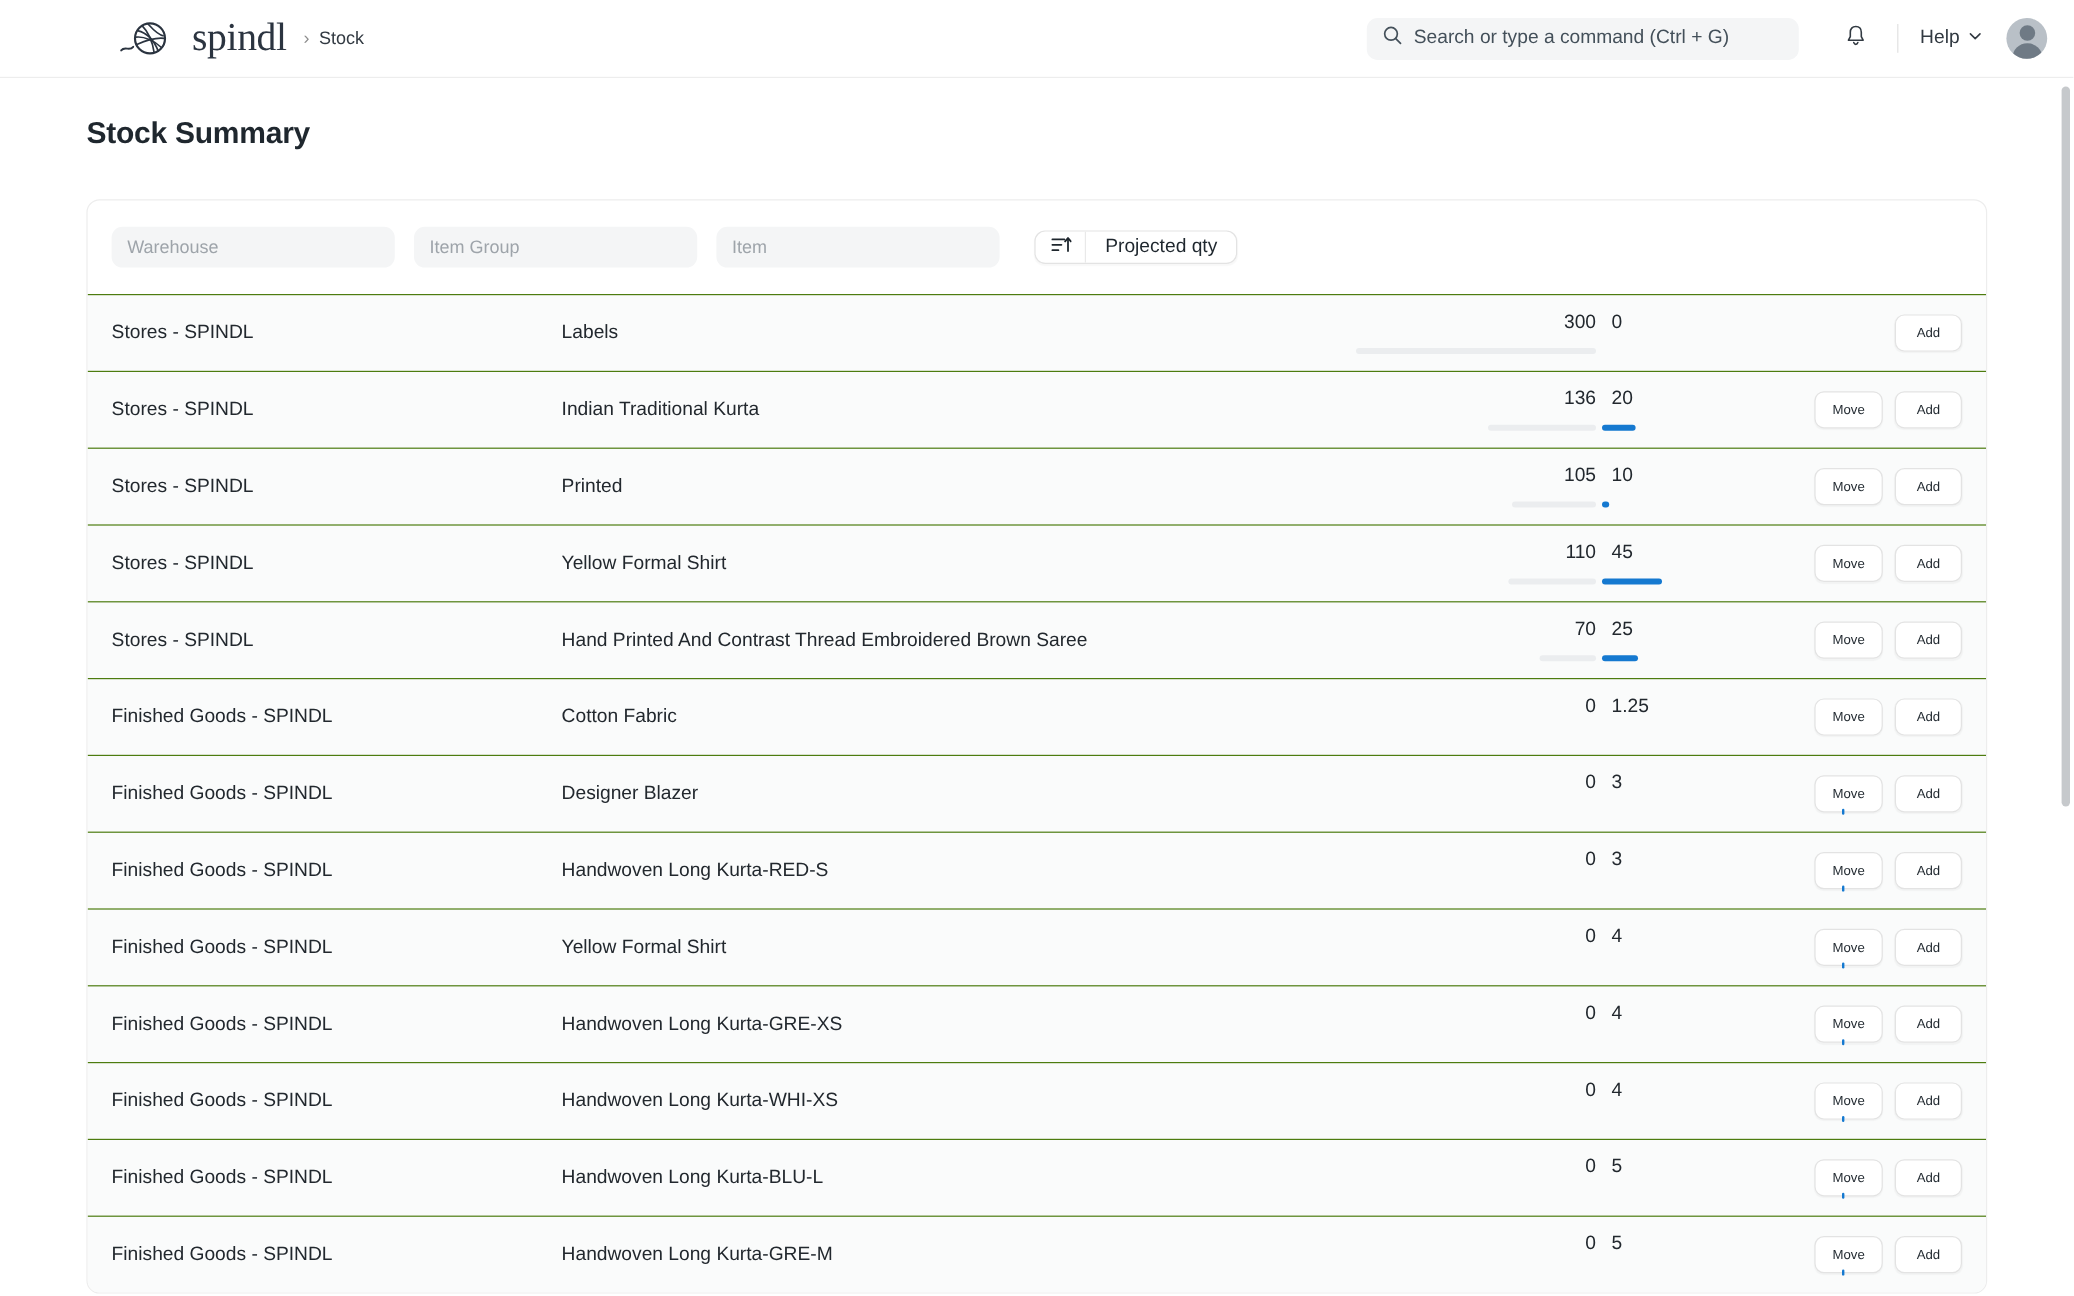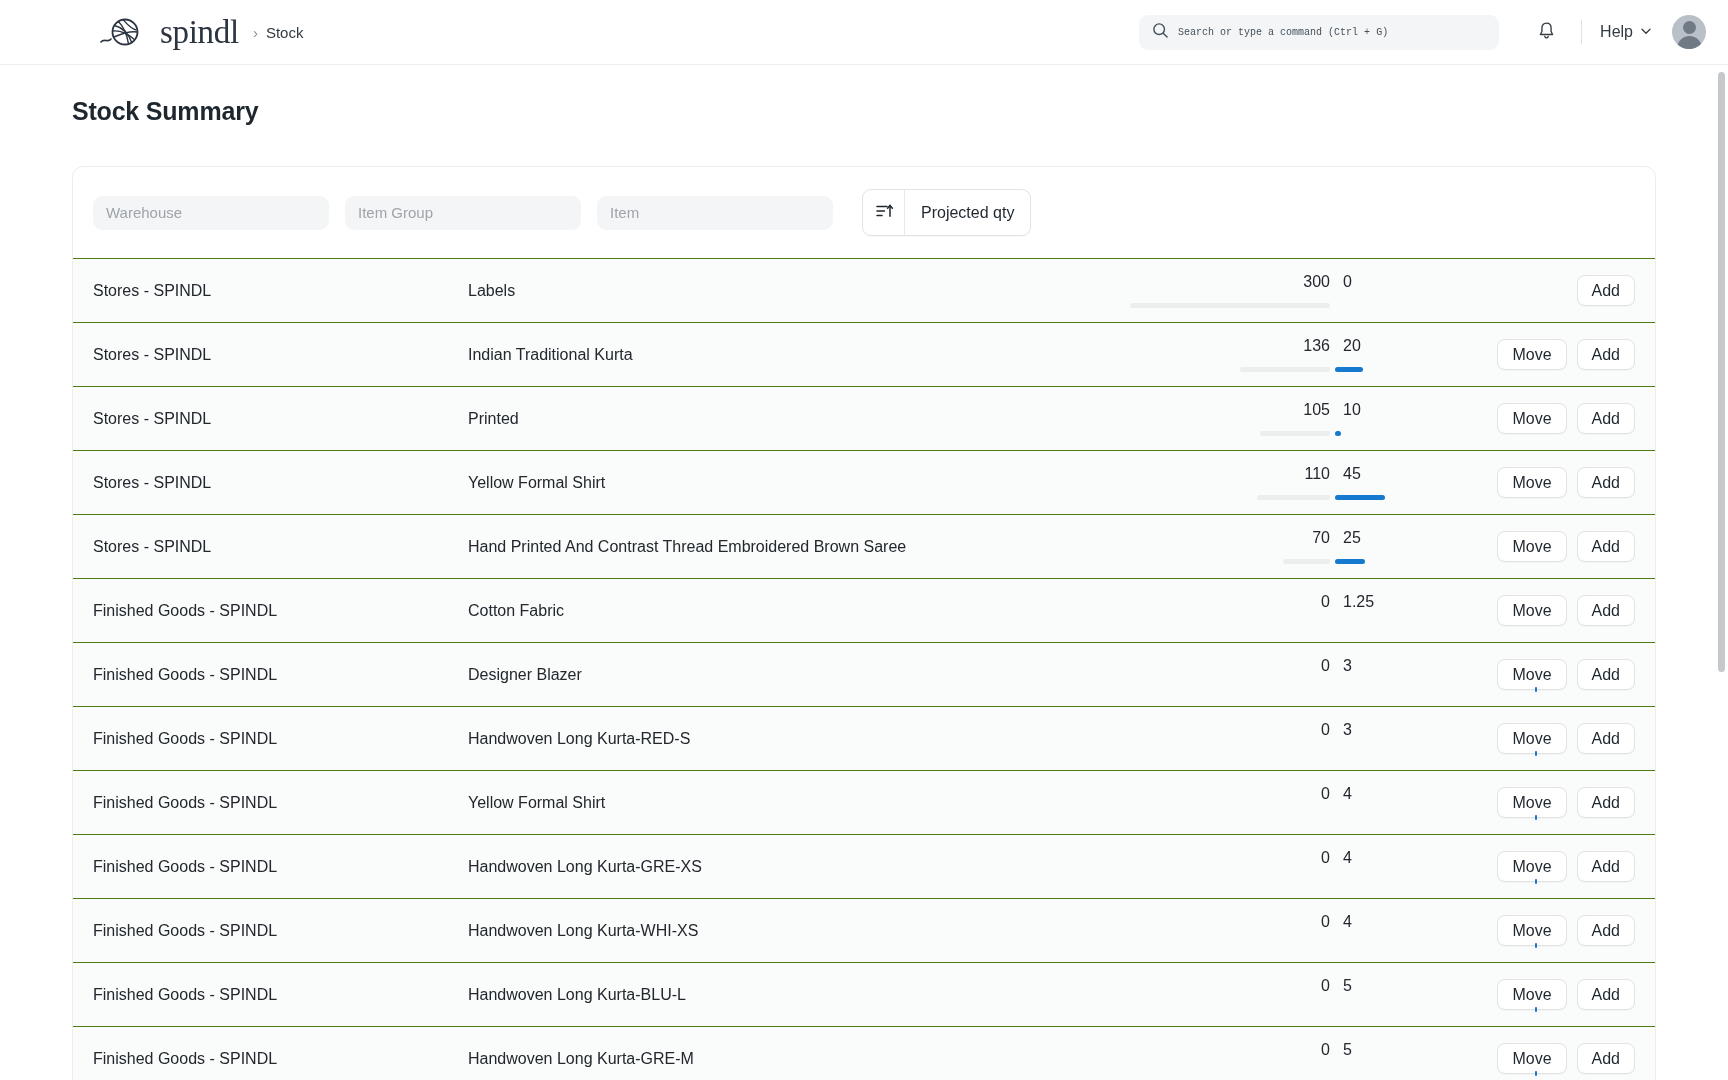--- a/index.html
+++ b/index.html
@@ -54,22 +54,22 @@
     background: #f4f5f6;
     border-radius: 9px;
     display: flex;
     align-items: center;
     gap: 9px;
     padding: 0 13px;
     margin-right: 30px;
   }
   .searchbox input {
     border: 0; outline: 0; background: transparent;
-    font-family: Liberation Mono, monospace;
-    font-size: 10px;
+    font-family: Liberation Sans, sans-serif;
+    font-size: 16px;
     color: #a16207;
     width: 100%;
   }
   .searchbox input::placeholder { color: #44505a; }
   .icon-btn {
     width: 34px; height: 34px;
     display: flex; align-items: center; justify-content: center;
     border-radius: 7px;
     cursor: pointer;
   }
@@ -146,21 +146,21 @@
     outline: none;
   }
   .filter-input::placeholder { color: #9ea4aa; }
 
   .sort-group {
     display: flex;
     align-items: stretch;
     border: 1px solid #e3e3e3;
     border-radius: 9px;
     overflow: hidden;
-    height: 47px;
+    height: 28px;
     margin-left: 13px;
     background: #fff;
     box-shadow: 0 1px 1px rgba(0,0,0,0.03);
   }
   .sort-icon-btn {
     width: 42px;
     display: flex; align-items: center; justify-content: center;
     border-right: 1px solid #e9e9e9;
     cursor: pointer;
   }
@@ -252,21 +252,21 @@
     padding-right: 0px;
   }
   .btn {
     height: 31px;
     min-width: 56px;
     padding: 0 14px;
     border: 1px solid #e3e3e3;
     border-radius: 8px;
     background: #ffffff;
     font-family: "Liberation Sans", sans-serif;
-    font-size: 16px;
+    font-size: 11px;
     color: #1f272e;
     cursor: pointer;
     box-shadow: 0 1px 1px rgba(0,0,0,0.035);
   }
 
   
   .scrollbar {
     position: absolute;
     right: 3px;
     top: 72px;

